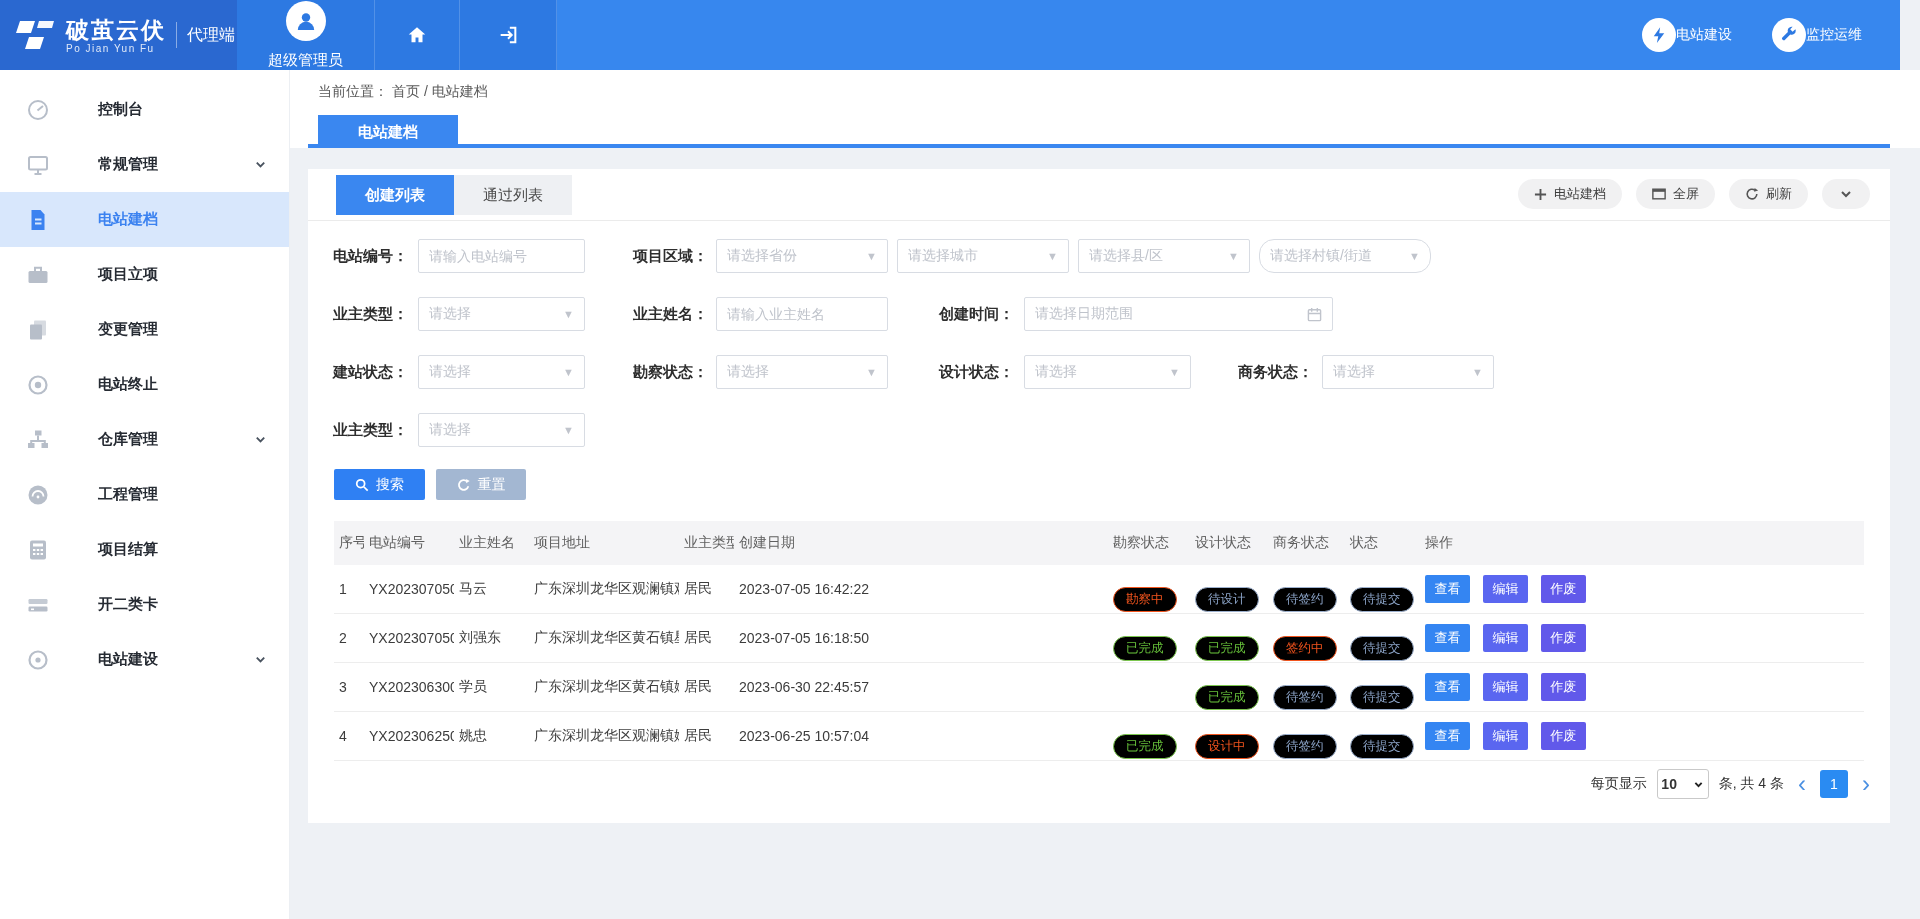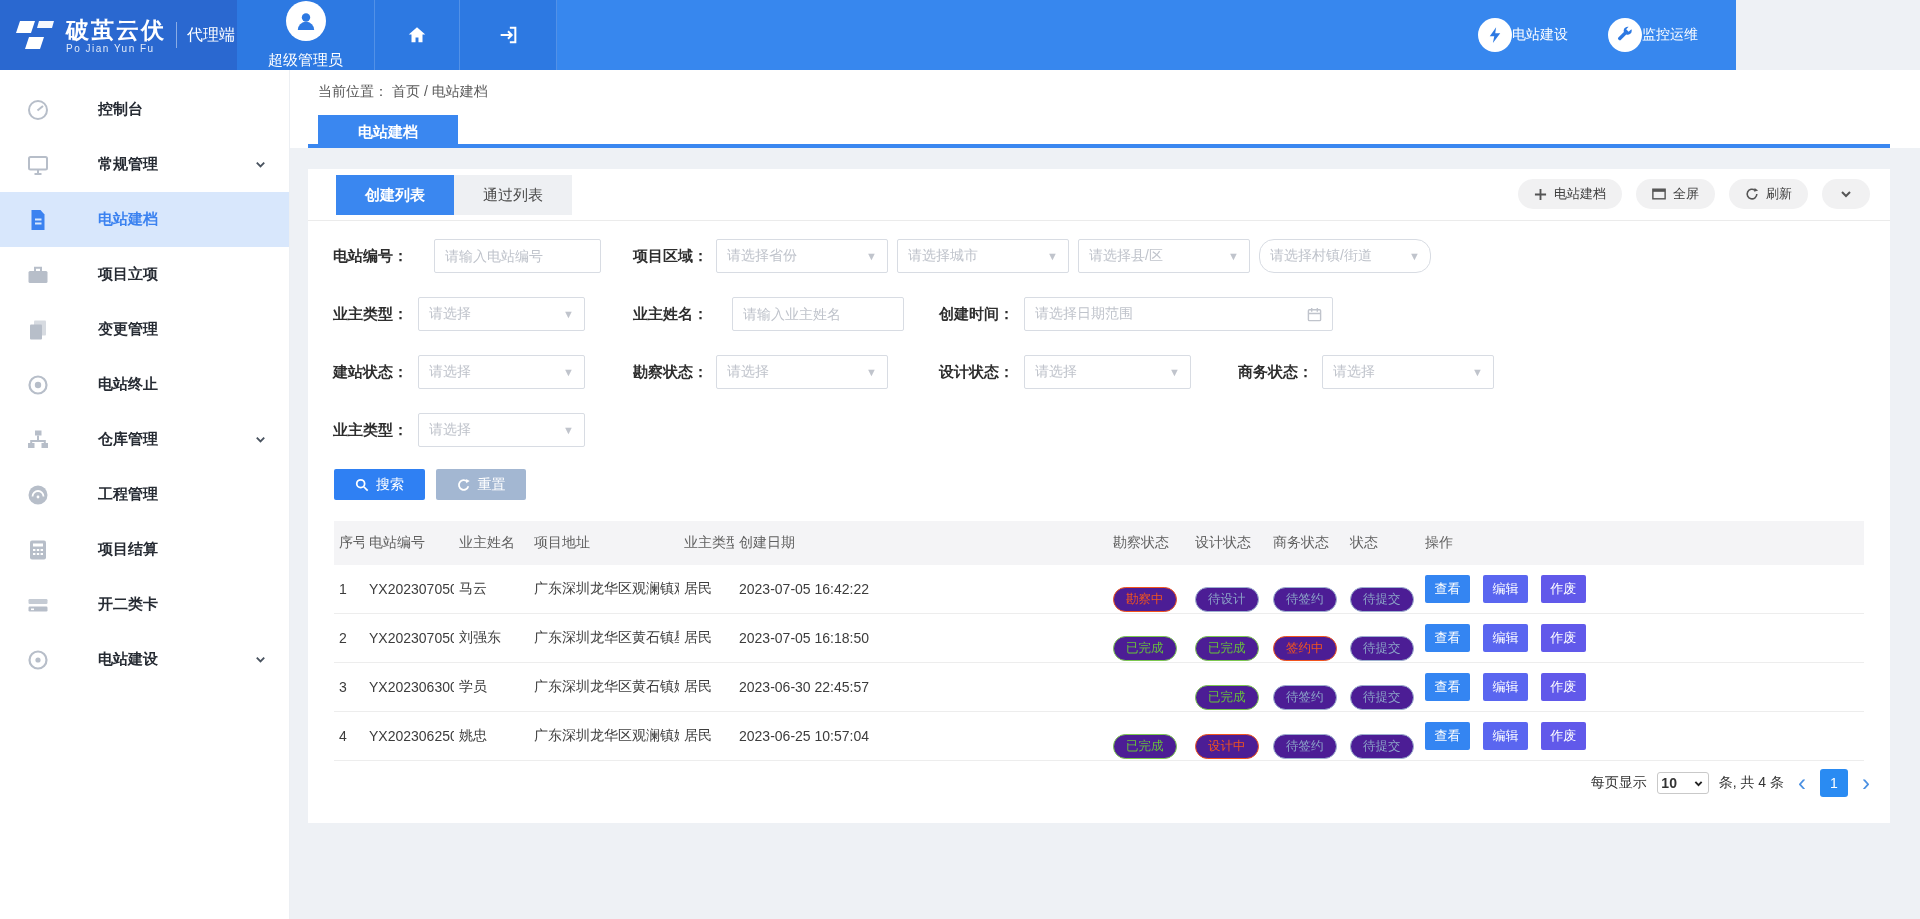--- a/index.html
+++ b/index.html
@@ -1,21 +1,21 @@
 <!DOCTYPE html>
 <html><head>
 <meta charset="utf-8">
 <style>
   * { margin:0; padding:0; box-sizing:border-box; }
   html,body { width:1920px; height:919px; }
   body { position:relative; background:#eef1f5; font-family:"Liberation Sans",sans-serif; overflow:hidden; }
   svg { display:block; }
 
   
-  .header { position:absolute; top:0; left:0; width:1736px; height:70px; background:#3787ee; display:flex; z-index:5; }
+  .header { position:absolute; top:0; left:0; width:1900px; height:70px; background:#3787ee; display:flex; z-index:5; }
   .logo-block { width:237px; height:70px; background:#2a68d0; display:flex; align-items:center; padding-left:14px; }
   .logo-mark { width:44px; height:38px; margin-right:8px; }
   .brand-txt { display:flex; flex-direction:column; }
   .brand-name { color:#fff; font-size:23px; font-weight:700; letter-spacing:2px; line-height:26px; }
   .brand-pinyin { color:rgba(255,255,255,.85); font-size:10px; letter-spacing:1.5px; }
   .brand-portal { color:#fff; font-size:16px; margin-left:10px; padding-left:10px; border-left:1px solid rgba(255,255,255,.45); height:26px; line-height:26px; }
   .hsec { height:70px; background:#2d79e2; display:flex; align-items:center; justify-content:center; border-right:1px solid rgba(255,255,255,.18); cursor:pointer; }
   .hsec.user { width:138px; gap:10px;flex-direction:column; }
   .hsec.home { width:85px; }
   .hsec.login { width:97px; }
@@ -52,47 +52,47 @@
   .ftab.idle { background:#eef0f3; color:#4a4a4a; }
   .strip-actions { position:absolute; right:20px; top:4px; display:flex; gap:14px; align-items:center; }
   .pill { height:30px; border-radius:15px; background:#f1f1f2; color:#3c3c3c; font-size:13px; display:flex; align-items:center; padding:0 16px; gap:7px; cursor:pointer; }
   .pill.iconly { width:48px; padding:0; justify-content:center; }
 
   
   .flabel { position:absolute; font-size:15px; color:#2e2e2e; font-weight:700; text-align:right; width:90px; height:34px; line-height:34px; }
   .ctl { position:absolute; height:34px; border:1px solid #d8dce3; border-radius:2px; background:#fff; display:flex; align-items:center; padding:0 10px; font-size:14px; color:#bfc3cb; cursor:pointer; }
   .ctl .ph { flex:1; overflow:hidden; white-space:nowrap; }
   .ctl .caret { color:#c0c4cc; font-size:11px; margin-left:6px; }
-  input.ctl { cursor:text; color:#0f766e;margin-left:16px; }
+  input.ctl { cursor:text; color:#0f766e; }
   input.ctl::placeholder { color:#bfc3cb; }
   .r1 { top:70px; } .r2 { top:128px; } .r3 { top:186px; } .r4 { top:244px; }
   .l1 { left:10px; } .l2 { left:310px;text-align:right; } .l3 { left:616px; } .l4 { left:923px; width:82px; }
 
   .btn { position:absolute; top:300px; height:31px; border:none; border-radius:2px; color:#fff; font-size:14px; display:flex; align-items:center; justify-content:center; gap:7px; cursor:pointer; font-family:inherit; }
   .btn-search { left:26px; width:91px; background:#2f80f3; }
   .btn-reset { left:128px; width:90px; background:#a3b7d2; }
 
   
   .tbl { position:absolute; left:26px; top:352px; width:1530px; }
   .trow { display:grid; grid-template-columns:30px 90px 75px 150px 55px 374px 82px 78px 77px 75px 444px; align-items:center; }
   .thead { height:44px; background:#f4f4f6; color:#5f5f5f; font-size:14px; }
   .tbody { height:49px; border-bottom:1px solid #ededed; color:#3c3c3c; font-size:14px; }
   .cell { padding-left:5px; overflow:hidden; white-space:nowrap; }
-  .tag { display:inline-block; padding:0 12px; height:25px; line-height:23px; border-radius:13px; font-size:12.5px; border:1px solid; background:#4c1d95;margin-top:20px; }
+  .tag { display:inline-block; padding:0 12px; height:25px; line-height:23px; border-radius:13px; font-size:12.5px; border:1px solid; background:#000000;margin-top:20px; }
   .p-orange { color:#f2541d; border-color:#f2541d; }
   .p-green  { color:#67c23a; border-color:#7cc74f; }
   .p-steel  { color:#8ba3c7; border-color:#9db1cf; }
   .abtn { width:45px; height:28px; border:none; border-radius:2px; color:#fff; font-size:13px; margin-right:9px; cursor:pointer; font-family:inherit; }
   .abtn.view { background:#3485f2; }
   .abtn.edit { background:#5a66f0; }
   .abtn.void { background:#6159ea; }
 
   
   .pager { position:absolute; right:16px; top:600px; display:flex; align-items:center; font-size:14px; color:#333; gap:10px; }
-  .pp-select { width:52px; height:22px; border:1px solid #c9c9c9; border-radius:3px; display:flex; align-items:center; justify-content:center; gap:16px; font-weight:700; cursor:pointer; background:#fff; }
+  .pp-select { width:52px; height:30px; border:1px solid #c9c9c9; border-radius:3px; display:flex; align-items:center; justify-content:center; gap:16px; font-weight:700; cursor:pointer; background:#fff; }
   .pg-arrow { font-size:24px; color:#4a90e2; line-height:28px; padding:0 4px; cursor:pointer; user-select:none; }
   .pg-cur { width:28px; height:28px; background:#2a8bf2; color:#fff; border-radius:3px; text-align:center; line-height:28px; font-size:14px; cursor:pointer; }
 </style>
 </head>
 <body>
 
 <div class="header">
   <div class="logo-block">
     <svg class="logo-mark" viewBox="0 0 44 38">
       <polygon points="6,5 21,5 17,17 2,17" fill="#fff"></polygon>

